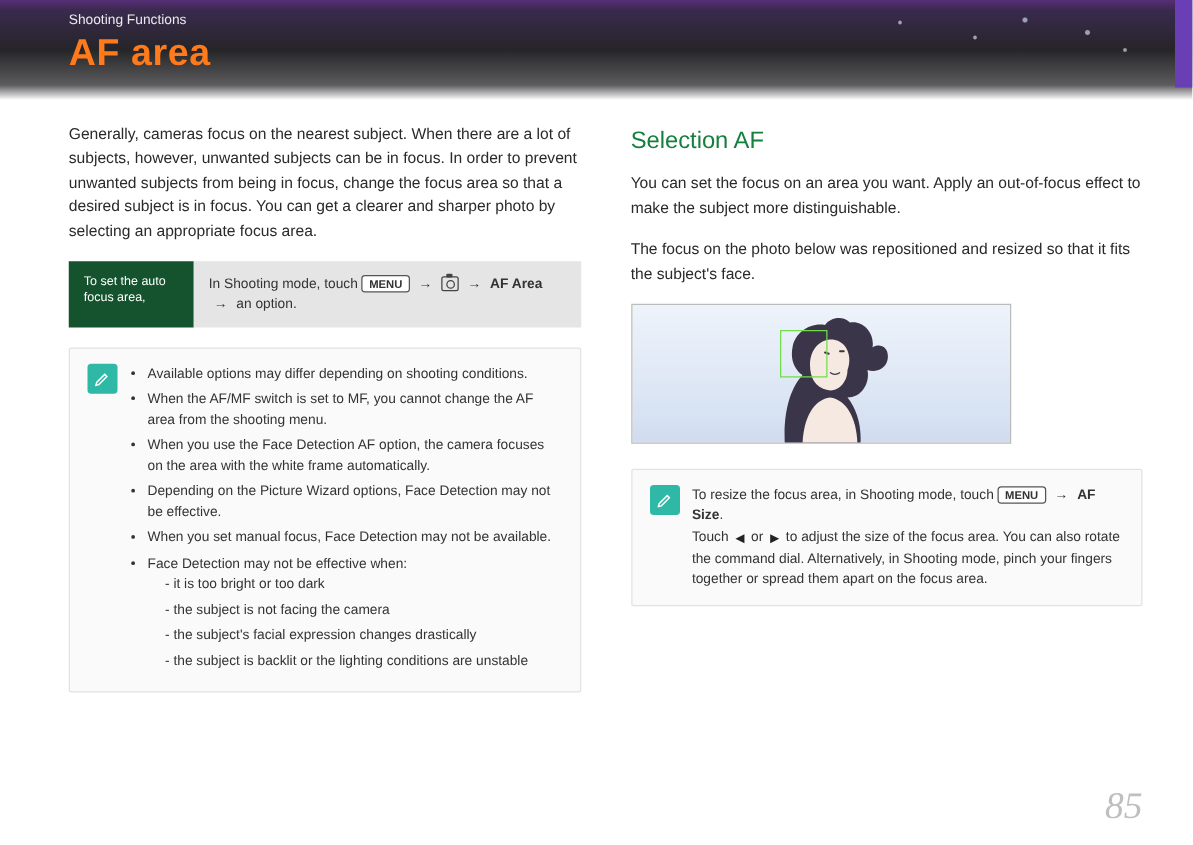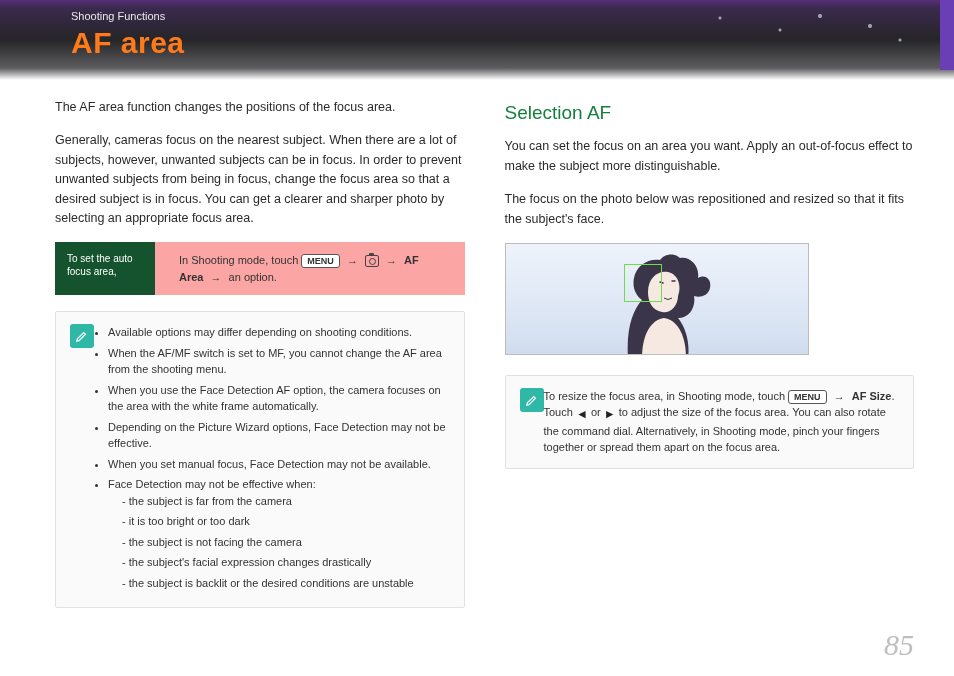--- a/index.html
+++ b/index.html
@@ -4,36 +4,36 @@
 <style>
   html,body{margin:0;padding:0;width:954px;height:676px;font-family:"Segoe UI",Arial,sans-serif;color:#222;background:#fff;overflow:hidden}
   .banner{position:relative;height:80px;background:linear-gradient(to bottom,#572e78 0%,#3a2a4e 10%,#262528 50%,#5c5b5e 85%,#fff 100%);}
   .banner::after{content:"";position:absolute;inset:0;background:
      radial-gradient(circle at 720px 18px,#cfd6e4 1px,transparent 2px),
      radial-gradient(circle at 780px 30px,#cfd6e4 1px,transparent 2px),
      radial-gradient(circle at 820px 16px,#cfd6e4 1.5px,transparent 2.5px),
      radial-gradient(circle at 870px 26px,#cfd6e4 1.5px,transparent 2.5px),
      radial-gradient(circle at 900px 40px,#cfd6e4 1px,transparent 2px);opacity:0.7}
   .banner .tab{position:absolute;right:0;top:0;width:14px;height:70px;background:#6a3fb5}
-  .banner-inner{position:absolute;left:71px;top:10px}
+  .banner-inner{position:absolute;left:55px;top:10px}
   .crumb{font-size:11px;color:#eae8ec;margin-bottom:4px}
   h1.title{margin:0;font-size:30px;font-weight:600;color:#ff7a1a;letter-spacing:.5px}
   .page{display:flex;padding:18px 40px 0 55px;gap:40px}
   .col{width:410px;font-size:12.5px;line-height:1.55;color:#2a2a2a}
   .col p{margin:0 0 14px 0}
   h2.sect{margin:0 0 10px 0;font-size:19px;font-weight:400;color:#15803d}
   .instr-row{display:flex;margin:6px 0 16px 0}
   .orange{background:#14532d;color:#fff;font-size:10px;padding:10px 12px;width:76px;line-height:1.3}
-  .grey{background:#fca5a5;flex:1;font-size:11px;padding:10px 24px;line-height:1.5;color:#333}
+  .grey{background:#e5e5e5;flex:1;font-size:11px;padding:10px 12px;line-height:1.5;color:#333}
   .menu-chip{display:inline-block;border:1px solid #555;border-radius:3px;padding:0 5px;font-size:9px;font-weight:bold;background:#fff;vertical-align:middle;line-height:12px}
   .arrow{margin:0 4px}
   .cam-icon{display:inline-block;width:12px;height:10px;border:1px solid #444;border-radius:2px;position:relative;vertical-align:middle}
   .cam-icon::before{content:"";position:absolute;top:-3px;left:3px;width:5px;height:3px;background:#444;border-radius:1px}
   .cam-icon::after{content:"";position:absolute;top:2px;left:3px;width:5px;height:5px;border:1px solid #444;border-radius:50%}
-  .note{border:1px solid #e2e2e2;border-radius:2px;background:#fafafa;display:flex;gap:0;padding:12px 14px;font-size:11px;line-height:1.5;color:#333}
+  .note{border:1px solid #e2e2e2;border-radius:2px;background:#fafafa;display:flex;gap:10px;padding:12px 14px;font-size:11px;line-height:1.5;color:#333}
   .note .icon{flex:0 0 24px;height:24px;background:#2fb8a5;border-radius:3px;color:#fff;display:flex;align-items:center;justify-content:center}
   .note .icon svg{width:14px;height:14px}
   .note ul{margin:0;padding-left:14px}
   .note ul li{margin-bottom:4px}
   .sublist{list-style:none;padding-left:4px;margin:2px 0 0 0}
   .sublist li::before{content:"- ";}
   .photo{width:302px;height:110px;border:1px solid #bcbcbc;background:linear-gradient(to bottom,#eef3fb 0%,#dce6f4 65%,#d0dcef 100%);position:relative;margin-bottom:20px;overflow:hidden}
   .photo svg{position:absolute;left:72px;top:4px}
   .focus-box{position:absolute;border:1.5px solid #6fdc4a;width:36px;height:36px;left:118px;top:20px}
   .chev{display:inline-block;font-weight:bold;color:#222;font-size:12px;vertical-align:middle}
@@ -45,21 +45,20 @@
 <div class="banner">
   <div class="tab"></div>
   <div class="banner-inner">
     <div class="crumb">Shooting Functions</div>
     <h1 class="title">AF area</h1>
   </div>
 </div>
 
 <div class="page">
   <div class="col">
-    <p>The AF area function changes the positions of the focus area.</p>
     <p>Generally, cameras focus on the nearest subject. When there are a lot of subjects, however, unwanted subjects can be in focus. In order to prevent unwanted subjects from being in focus, change the focus area so that a desired subject is in focus. You can get a clearer and sharper photo by selecting an appropriate focus area.</p>
 
     <div class="instr-row">
       <div class="orange">To set the auto focus area,</div>
       <div class="grey">
         <span>In Shooting mode, touch </span>
         <span class="menu-chip">MENU</span>
         <span class="arrow">→</span>
         <span class="cam-icon"></span>
         <span class="arrow">→</span>
@@ -78,25 +77,24 @@
       <div>
         <ul>
           <li>Available options may differ depending on shooting conditions.</li>
           <li>When the AF/MF switch is set to MF, you cannot change the AF area from the shooting menu.</li>
           <li>When you use the Face Detection AF option, the camera focuses on the area with the white frame automatically.</li>
           <li>Depending on the Picture Wizard options, Face Detection may not be effective.</li>
           <li>When you set manual focus, Face Detection may not be available.</li>
           <li>
             <span>Face Detection may not be effective when:</span>
             <ul class="sublist">
-              <li>the subject is far from the camera</li>
               <li>it is too bright or too dark</li>
               <li>the subject is not facing the camera</li>
               <li>the subject's facial expression changes drastically</li>
-              <li>the subject is backlit or the desired conditions are unstable</li>
+              <li>the subject is backlit or the lighting conditions are unstable</li>
             </ul>
           </li>
         </ul>
       </div>
     </div>
   </div>
 
   <div class="col">
     <h2 class="sect">Selection AF</h2>
     <p>You can set the focus on an area you want. Apply an out-of-focus effect to make the subject more distinguishable.</p>

